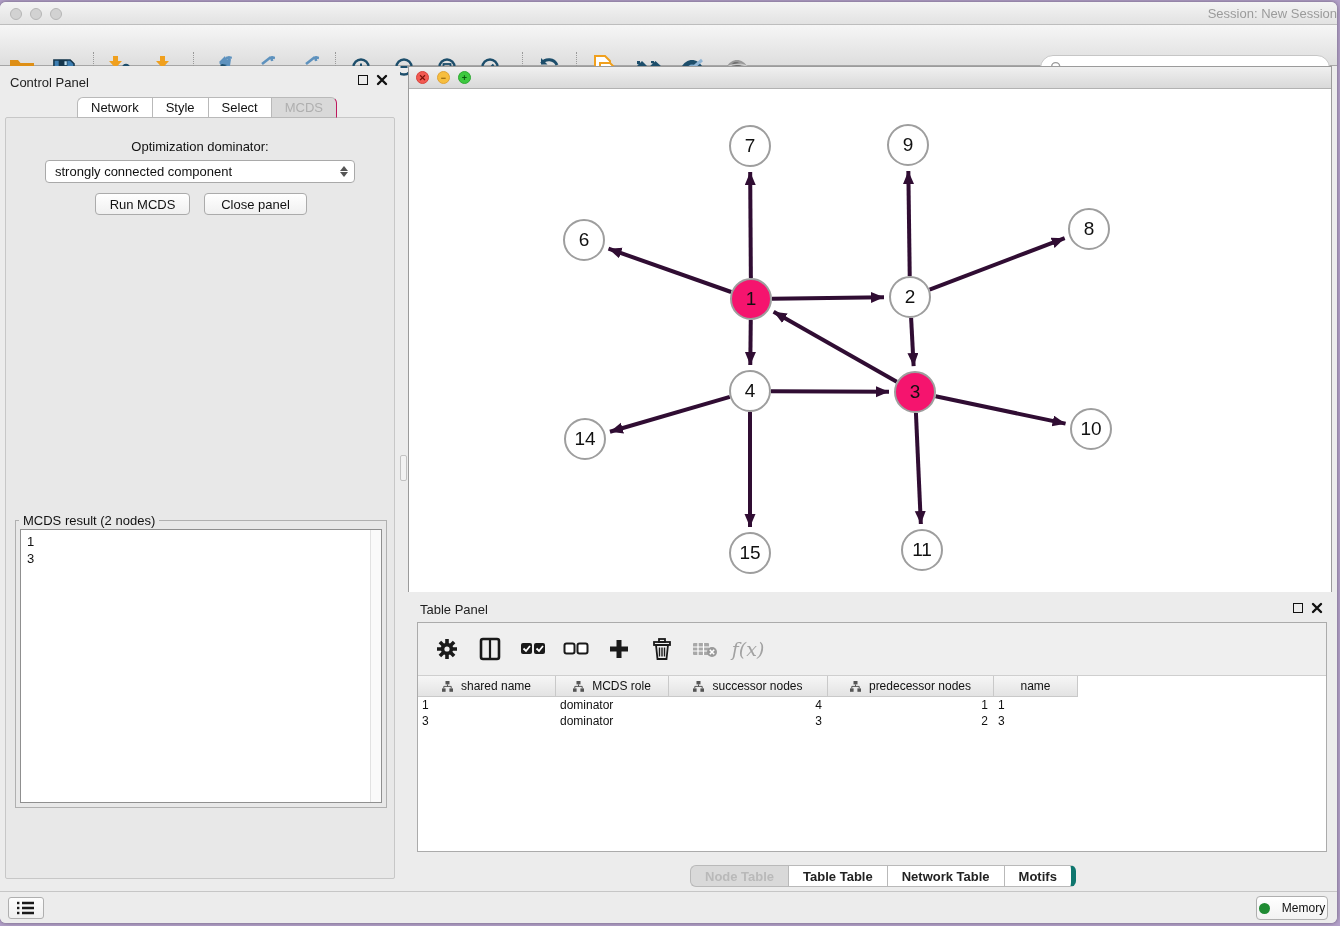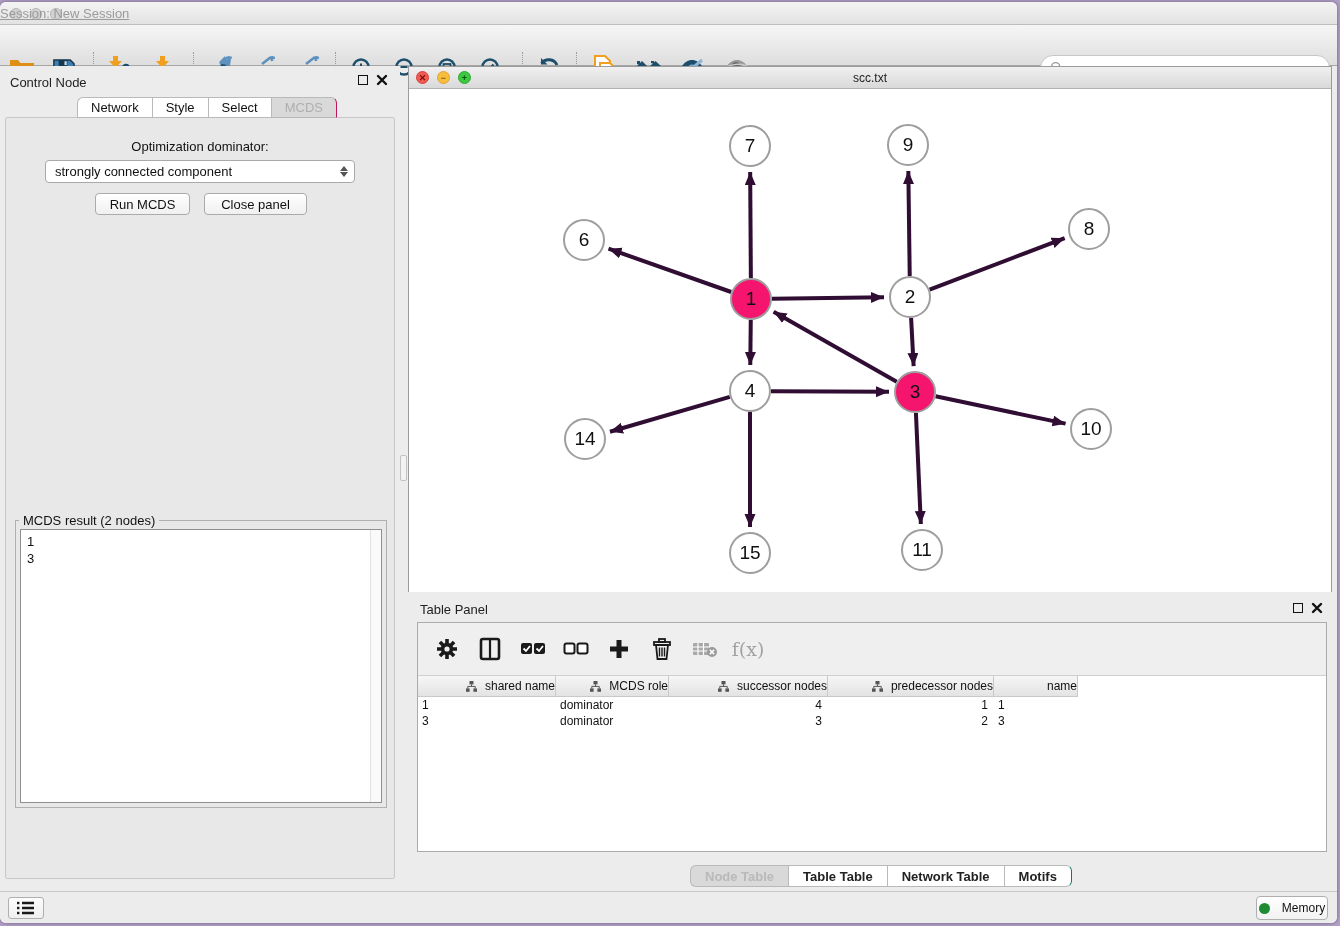--- a/index.html
+++ b/index.html
@@ -4,22 +4,22 @@
 <style>
   * { margin:0; padding:0; box-sizing:border-box; }
   html,body { width:1340px; height:926px; overflow:hidden; }
   body { background:#B3A0C9; font-family:"Liberation Sans", sans-serif; position:relative; }
   .window { position:absolute; top:2px; left:0; right:3px; bottom:3px; background:#ECECEC;
             border-radius:6px; overflow:hidden; box-shadow:0 0 4px rgba(0,0,0,.4); }
 
   
   .titlebar { position:absolute; left:0; top:0; right:0; height:23px;
               background:linear-gradient(#F4F4F4,#E2E2E2); border-bottom:1px solid #BDBDBD; }
-  .titlebar .title { position:absolute; left:0; right:0; top:4px; text-align:left;
-                     font-size:13px; color:#9B9B9B;text-decoration:underline; }
+  .titlebar .title { position:absolute; left:0; right:0; top:4px; text-align:right;
+                     font-size:13px; color:#9B9B9B; }
   .tl-dot { position:absolute; top:6px; width:12px; height:12px; border-radius:50%;
             background:#D2D2D2; border:1px solid #B6B6B6; }
 
   
   .toolbar { position:absolute; left:0; top:23px; right:0; height:41px;
              background:linear-gradient(#F6F6F6,#DEDEDE); border-bottom:1px solid #A6A6A6; }
   .tbicon { position:absolute; top:29px; width:30px; height:30px; display:flex;
             align-items:center; justify-content:center; cursor:default; }
   .tbsep { position:absolute; top:27px; height:34px; width:0;
            border-left:1px dotted #9A9A9A; }
@@ -91,34 +91,34 @@
 
   
   .tpanel { position:absolute; left:408px; top:590px; width:929px; height:299px; background:#ECECEC; }
   .tpanel .phead { position:absolute; left:12px; top:10px; }
   .tpanel .panel-icons { right:14px; top:10px; }
   .tbl-box { position:absolute; left:9px; top:30px; width:910px; height:230px;
              background:#fff; border:1px solid #ABABAB; }
   .tbl-toolbar { position:absolute; left:0; top:0; right:0; height:53px; background:#EFEFEF;
                  border-bottom:1px solid #CFCFCF; display:flex; align-items:center; gap:17px; padding-left:16px; }
   .tt-icon { width:26px; height:26px; display:flex; align-items:center; justify-content:center; }
-  .fx-label { font-size:19px; font-family:"DejaVu Serif", serif; color:#A2A2A2; }
+  .fx-label { font-size:19px; font-style:italic; font-family:"DejaVu Serif", serif; color:#A2A2A2; }
   .tbl-header { position:absolute; left:0; top:53px; height:21px; display:flex; }
   .th-cell { background:linear-gradient(#F6F6F6,#E3E3E3); border-right:1px solid #C9C9C9;
              border-bottom:1px solid #C9C9C9; font-size:12px; color:#111; display:flex;
-             align-items:center; justify-content:flex-end; gap:8px; }
+             align-items:center; justify-content:center; gap:8px; }
   .tbl-row { position:absolute; left:0; height:16px; display:flex; font-size:12px; color:#111; }
   .td-cell { padding:1px 6px 0 4px; }
   .num-r { text-align:right; }
 
   .tbl-tabs { position:absolute; left:282px; top:273px; display:flex; }
   .t-tab { height:22px; padding:0 14px; font-size:13px; font-weight:bold; background:#fff; color:#222;
            border:1px solid #B9B9B9; border-right:none; display:flex; align-items:center; }
   .t-tab:first-child { border-radius:6px 0 0 6px; }
-  .t-tab:last-child { border-right:1px solid #0f766e; border-radius:0 6px 6px 0; }
+  .t-tab:last-child { border-right:5px solid #0f766e; border-radius:0 6px 6px 0; }
   .t-tab.active { background:#D9D9D9; color:#B9B9B9; }
 
   
   .statusbar { position:absolute; left:0; right:0; bottom:0; height:32px; background:#ECECEC;
                border-top:1px solid #C6C6C6; }
   .list-btn { position:absolute; left:8px; top:5px; width:36px; height:22px;
               background:linear-gradient(#FDFDFD,#EFEFEF); border:1px solid #AFAFAF; border-radius:3px;
               display:flex; align-items:center; justify-content:center; }
   .mem-btn { position:absolute; right:9px; top:4px; width:72px; height:24px;
              background:linear-gradient(#FFF,#F2F2F2); border:1px solid #AFAFAF; border-radius:4px;
@@ -276,21 +276,21 @@
     <div class="searchbox">
       <svg width="14" height="14" viewBox="0 0 16 16">
           <circle cx="6.5" cy="6.5" r="4.6" fill="none" stroke="#9a9a9a" stroke-width="1.6"></circle>
           <path d="M10 10l4 4" stroke="#9a9a9a" stroke-width="1.6"></path>
         </svg>
       <input type="text" placeholder="" style="">
     </div>
   </div>
 
   <div class="cpanel">
-    <div class="phead panel-title">Control Node</div>
+    <div class="phead panel-title">Control Panel</div>
     <div class="panel-icons">
       <span class="sq-icon"></span>
       <svg width="12" height="12" viewBox="0 0 12 12">
           <path d="M2 2l8 8M10 2l-8 8" stroke="#111" stroke-width="2.4" stroke-linecap="round"></path>
         </svg>
     </div>
     <div class="cp-tabs">
       <div class="cp-tab">Network</div>
       <div class="cp-tab">Style</div>
       <div class="cp-tab">Select</div>
@@ -319,21 +319,20 @@
   </div>
 
   <div class="vsplit-handle"></div>
   <div class="hsplit-handle"></div>
 
   <div class="netwin">
     <div class="net-titlebar">
       <span class="traffic t-red">✕</span>
       <span class="traffic t-yel">−</span>
       <span class="traffic t-grn">+</span>
-      <div class="net-title">scc.txt</div>
     </div>
     <div class="net-canvas" id="net-canvas">
       <svg id="edge-svg" width="922" height="503" viewBox="0 0 922 503" style="position:absolute;left:0;top:0">
         <defs>
           <marker id="arrow" markerUnits="userSpaceOnUse" markerWidth="15" markerHeight="13" refX="13" refY="5.5" orient="auto">
             <path id="arrow-path" d="M0,0 L13,5.5 L0,11 Z" fill="#300D33"></path>
           </marker>
         </defs>
       <line x1="341.86274802961475" y1="189.00044853106084" x2="341.1699310109531" y2="82.99944467582945" stroke="#300D33" stroke-width="4" marker-end="url(#arrow)"></line>
           <line x1="322.1993928861154" y1="203.0045759298252" x2="199.51503737909525" y2="159.66100122974024" stroke="#300D33" stroke-width="4" marker-end="url(#arrow)"></line>

